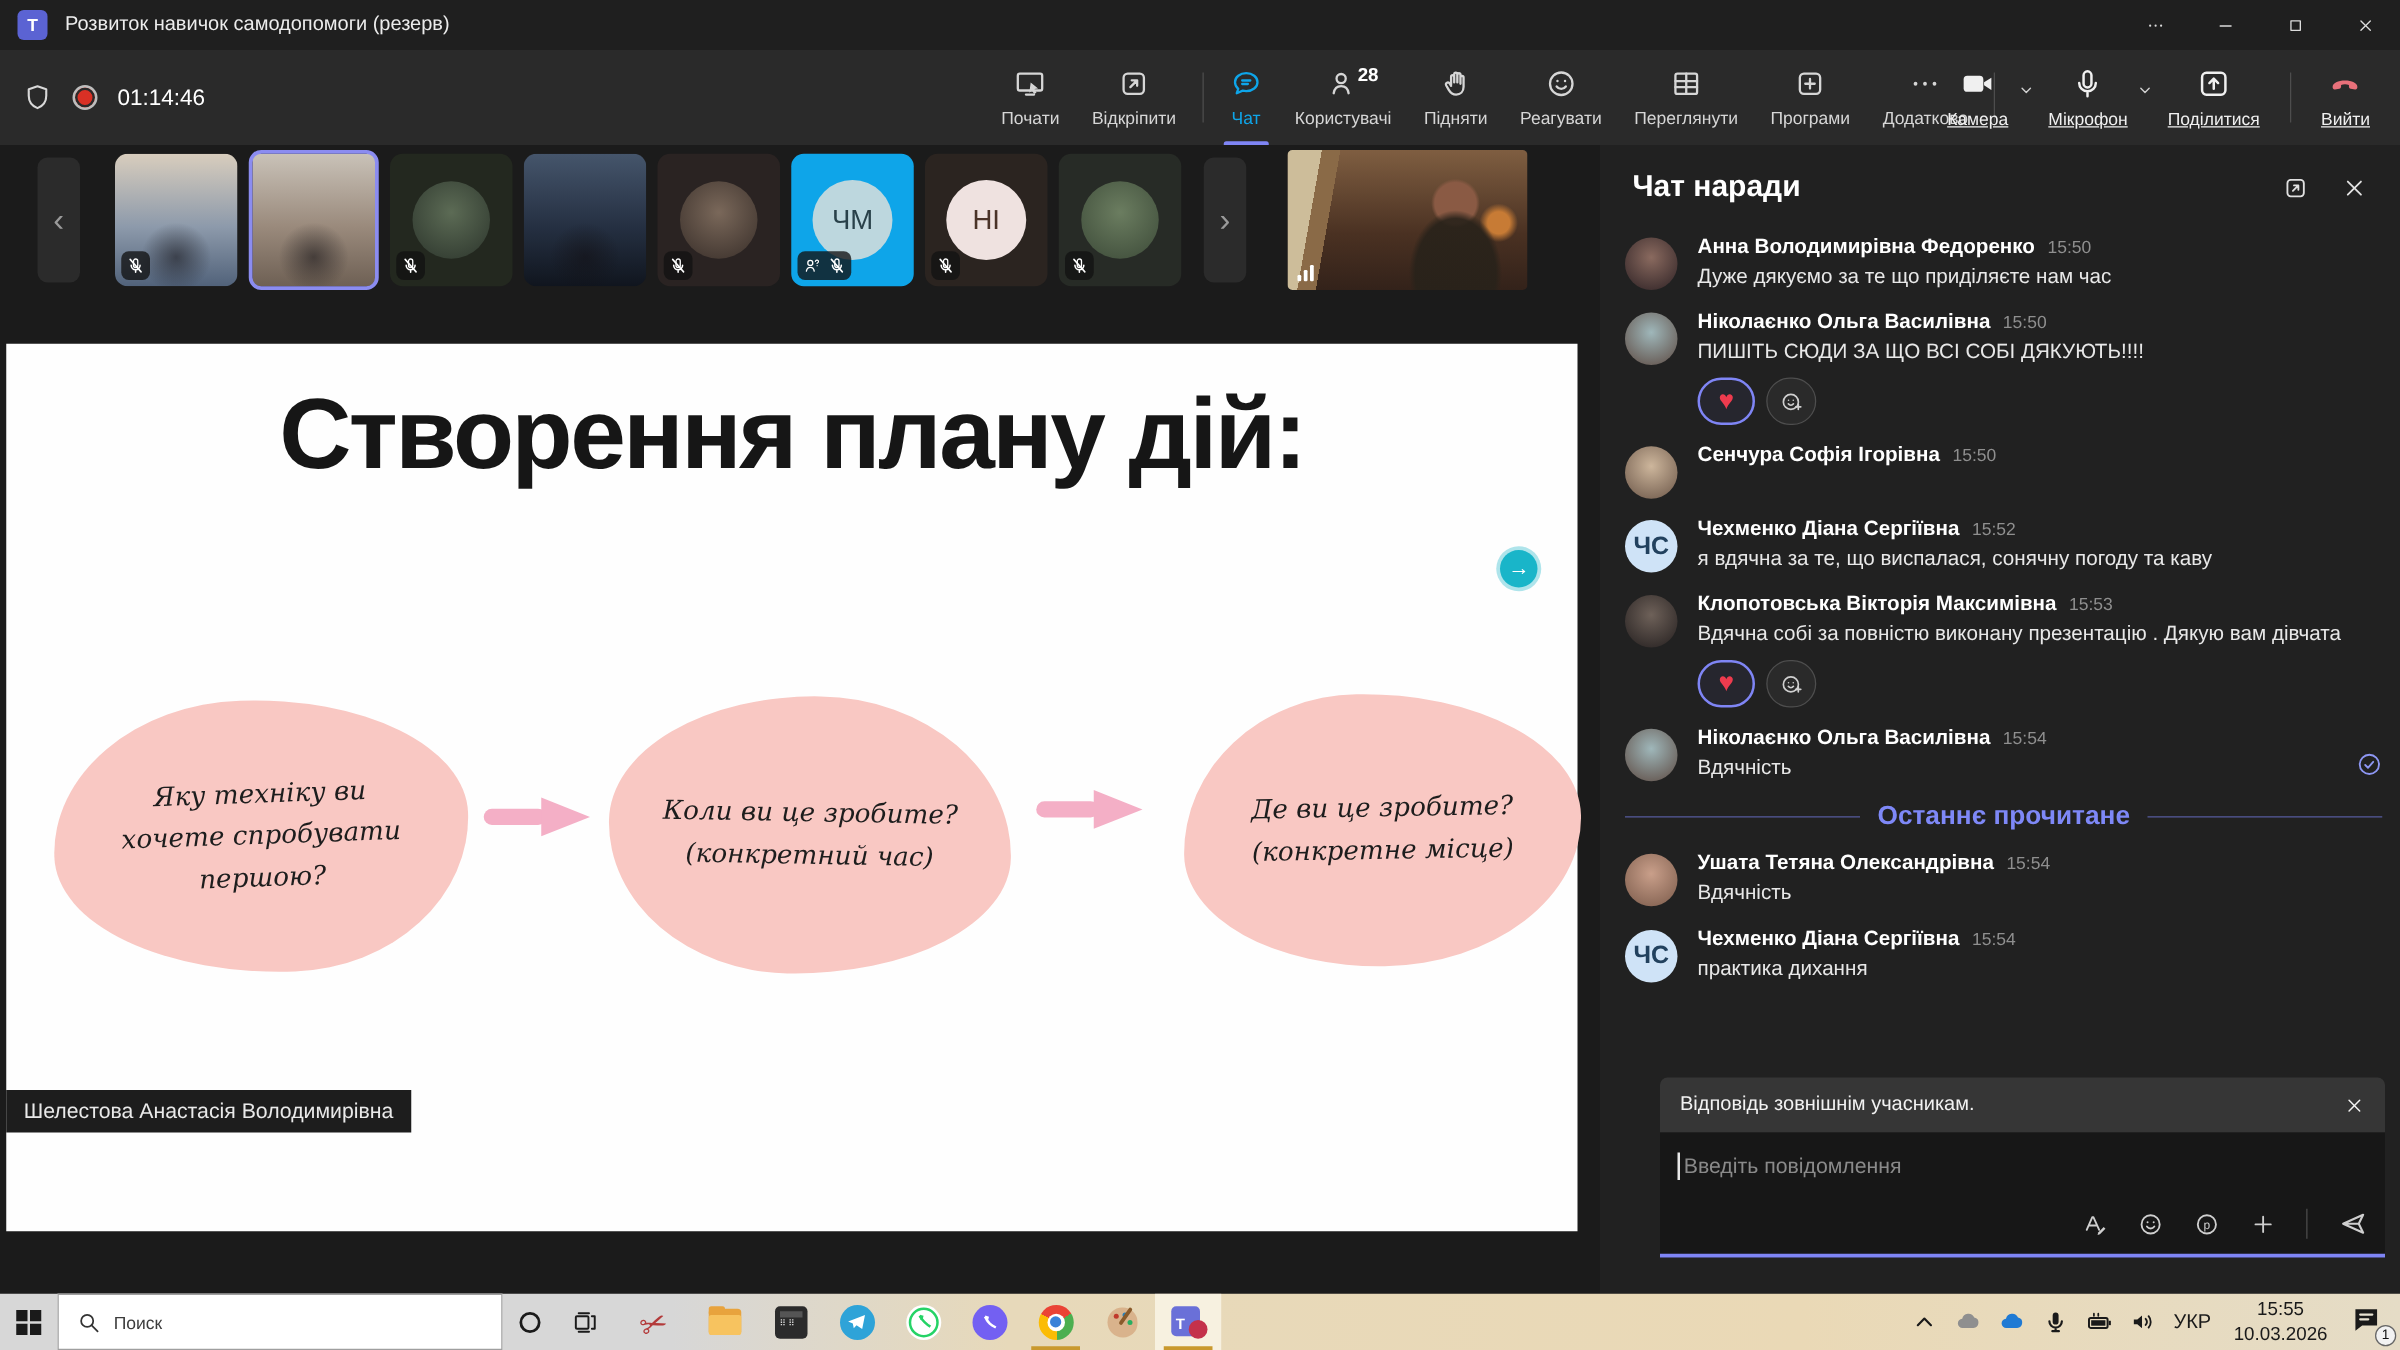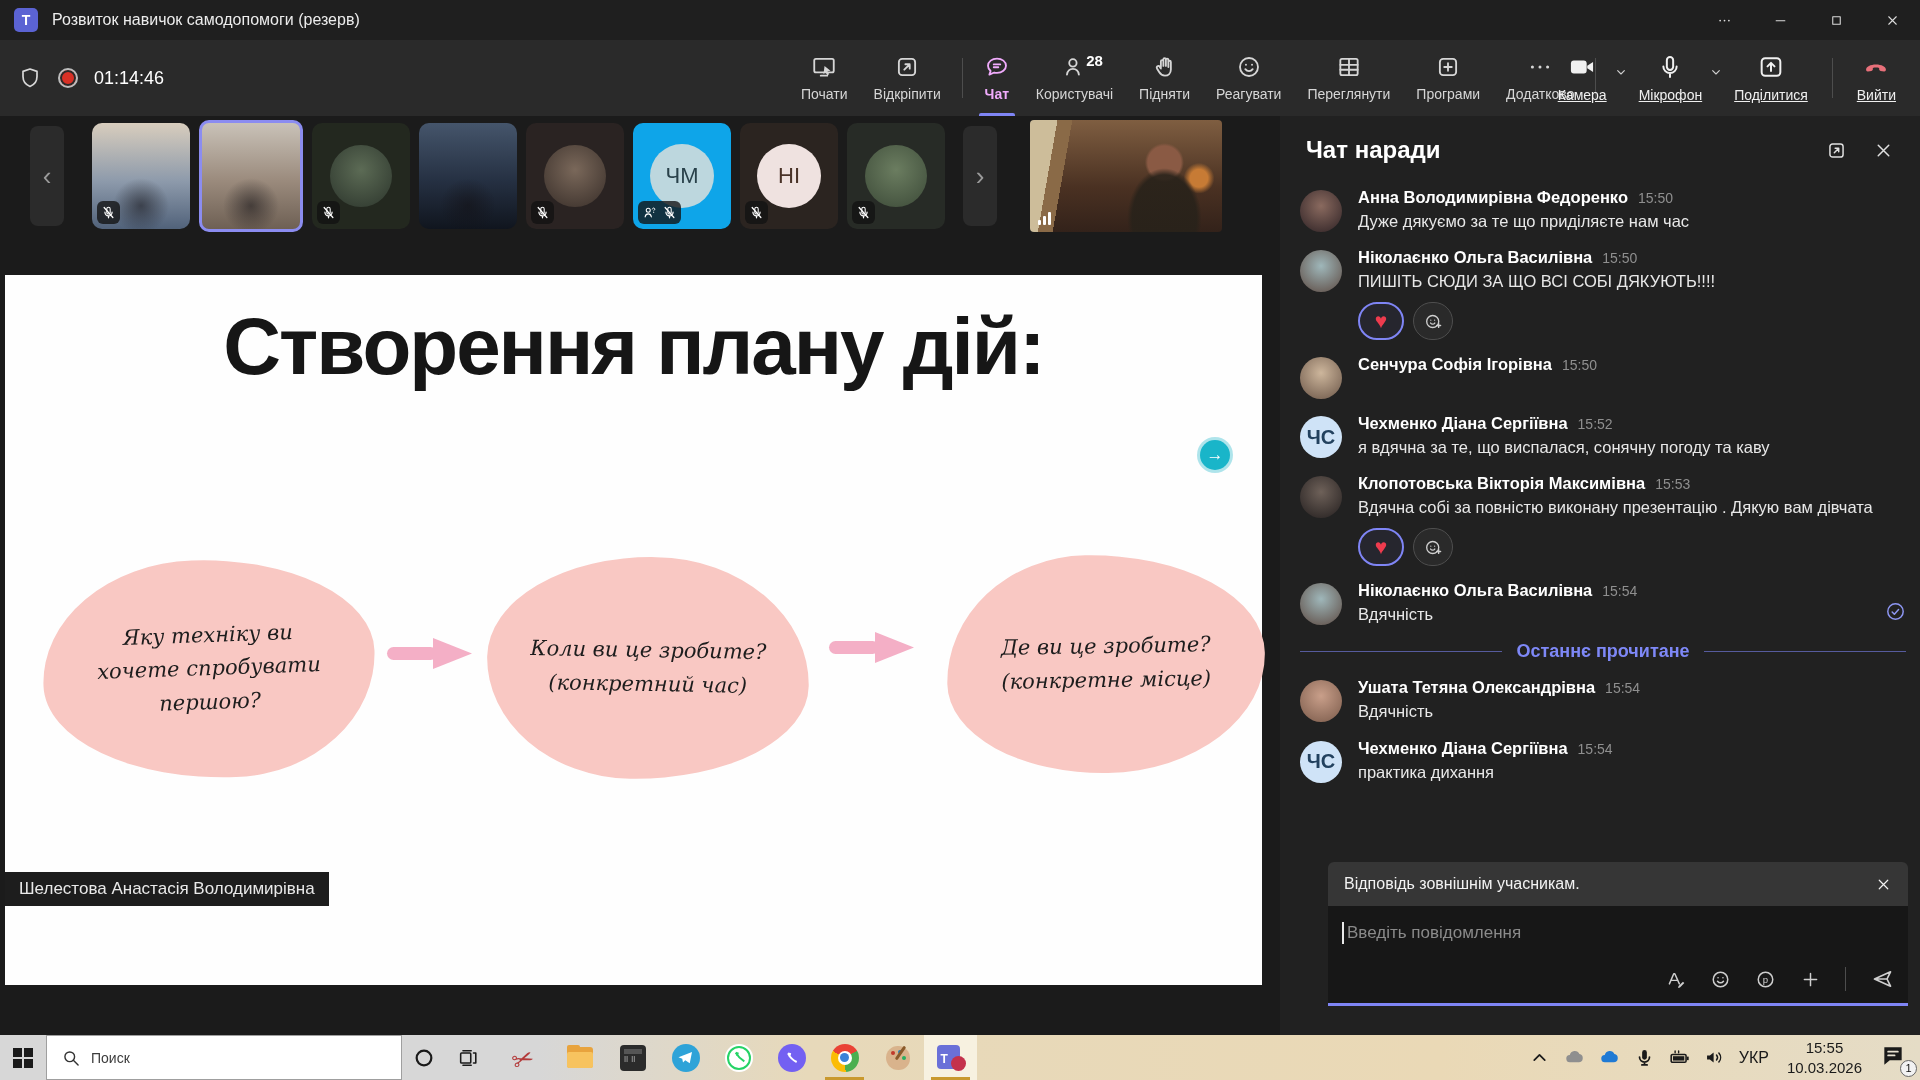--- a/index.html
+++ b/index.html
@@ -27,21 +27,21 @@
   #rec-cluster { display:flex; align-items:center; gap:16px; margin-left:18px; }
   #shield { width:24px; height:26px; color:#d8d8d8; }
   #recdot { width:20px; height:20px; border-radius:50%; border:2px solid #bdbdbd;
     background:#d93025; box-shadow:inset 0 0 0 2px #2a2a2a; }
   #timer { color:#fff; font-size:18px; }
   #tab-row { position:absolute; left:788px; top:0; height:76px; display:flex; align-items:stretch; }
   .tab { position:relative; display:flex; flex-direction:column; align-items:center;
     justify-content:center; gap:6px; padding:0 13px; color:#d6d6d6; }
   .tab .icn { width:26px; height:26px; }
   .tab .lbl { font-size:14px; white-space:nowrap; }
-  .tab.active { color:#f0abfc;font-weight:bold; }
+  .tab.active { color:#0ea5e9; }
   .tab.active::after { content:""; position:absolute; bottom:0; left:8px; right:8px;
     height:3px; background:#7f85f5; border-radius:2px 2px 0 0; }
   .tbar-div { width:1px; background:#4d4d4d; margin:18px 8px; }
   .badge28 { position:absolute; top:12px; margin-left:40px; font-size:15px; font-weight:bold; color:#fff; }
   #device-row { position:absolute; right:8px; top:0; height:76px; display:flex; align-items:stretch; }
   .devbtn { position:relative; display:flex; flex-direction:column; align-items:center;
     justify-content:center; gap:6px; padding:0 16px; color:#f0f0f0;text-decoration:underline; }
   .devbtn .icn { width:28px; height:28px; }
   .devbtn .lbl { font-size:14px; white-space:nowrap; }
   .devbtn .chev { position:absolute; right:-6px; top:24px; width:16px; height:16px; color:#cfcfcf; }
@@ -108,21 +108,21 @@
   .reactions { display:flex; gap:9px; margin-top:9px; align-items:center; }
   .react-pill { width:46px; height:38px; border-radius:19px; background:#26262e;
     border:2px solid #7f85f5; display:flex; align-items:center; justify-content:center; }
   .react-pill span { color:#ee3b4e; font-size:21px; }
   .react-add { width:40px; height:38px; border-radius:19px; background:#2a2a2a;
     border:1px solid #4e4e4e; color:#cfcfcf; display:flex; align-items:center; justify-content:center; }
   .react-add .icn { width:19px; height:19px; }
   .receipt { position:absolute; right:0; bottom:4px; width:21px; height:21px; color:#8d96f2; }
   .divider { display:flex; align-items:center; gap:14px; margin:10px 0 16px 0; }
   .divider i { flex:1; height:1px; background:#565b9d; }
-  .divider span { color:#7e88f7; font-size:18px; font-weight:bold; white-space:nowrap; }
+  .divider span { color:#7e88f7; font-size:21px; font-weight:bold; white-space:nowrap; }
 
   
   #compose { position:absolute; left:48px; width:580px; top:746px; }
   #compose-banner { height:44px; background:#363636; border-radius:6px 6px 0 0;
     display:flex; align-items:center; padding:0 16px; }
   #compose-banner span { font-size:16px; color:#f2f2f2; }
   #banner-close { margin-left:auto; width:17px; height:17px; color:#e0e0e0; }
   #compose-body { height:100px; background:#171717; position:relative;
     border-bottom:3px solid #7f85f5; }
   #compose-input { position:absolute; top:16px; left:14px; font-size:17px; color:#8a8a8a;

